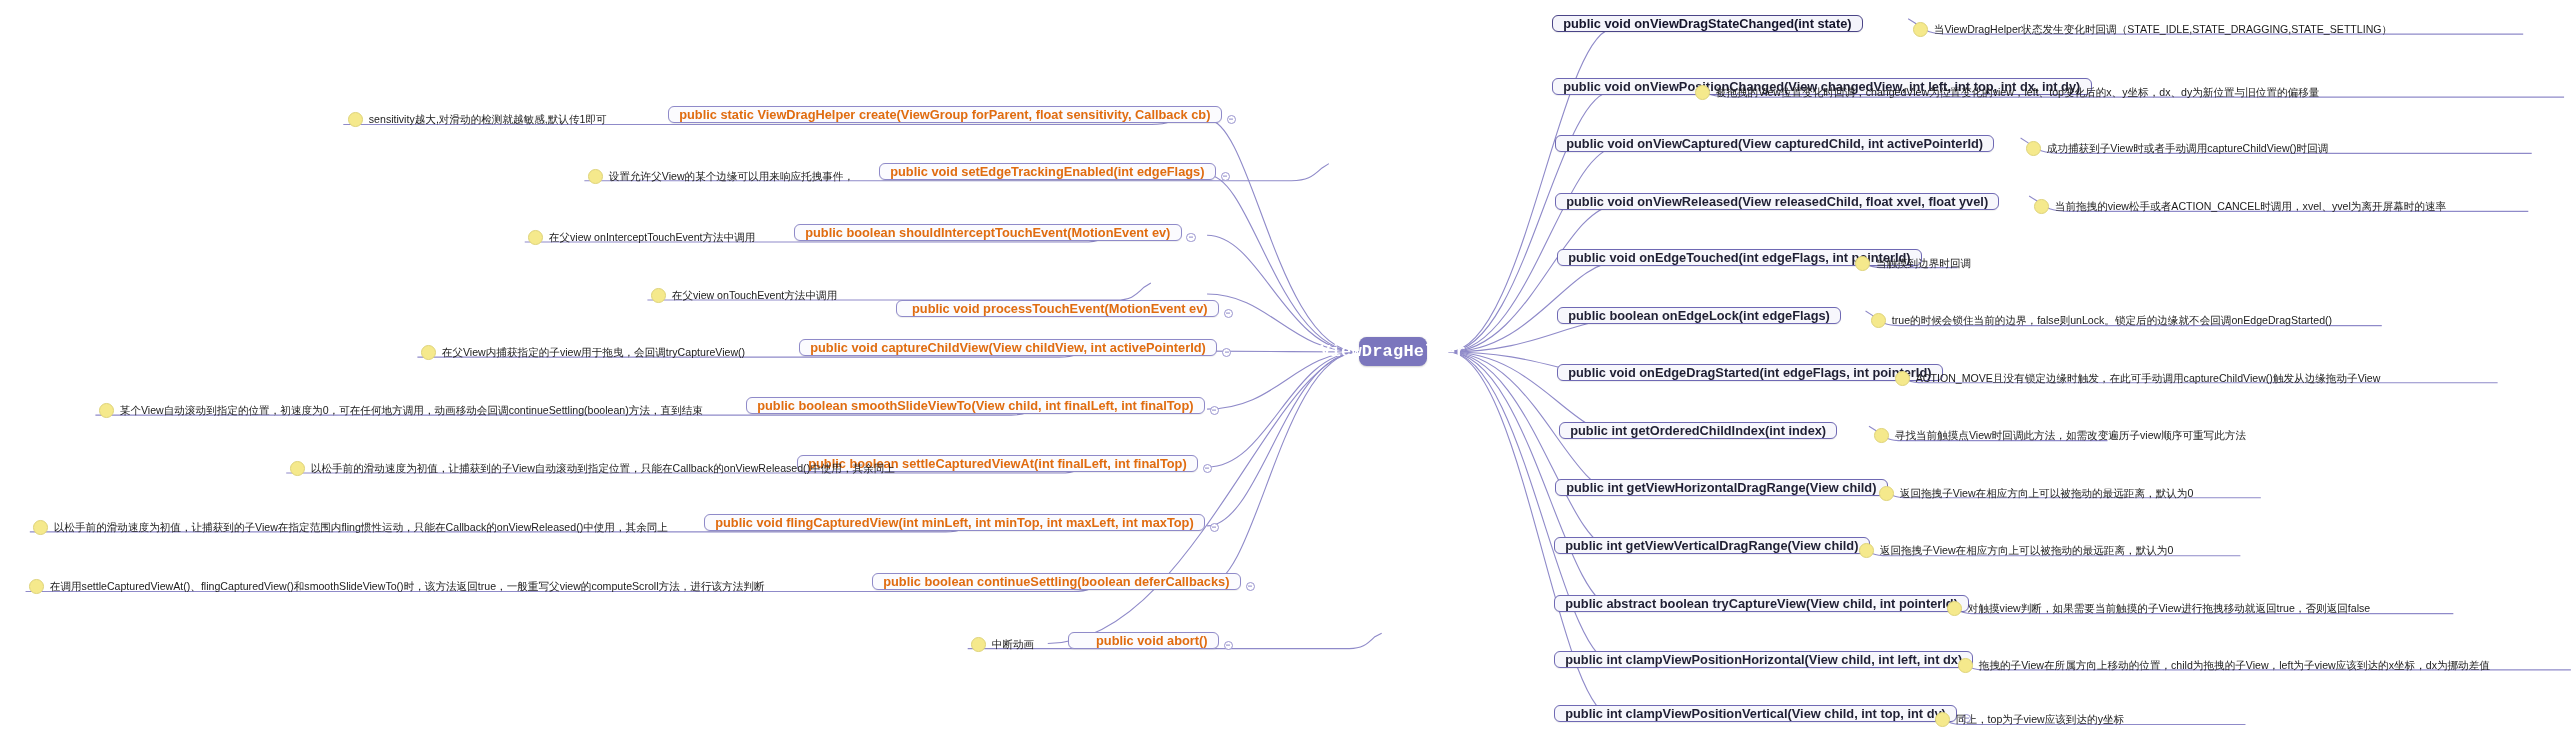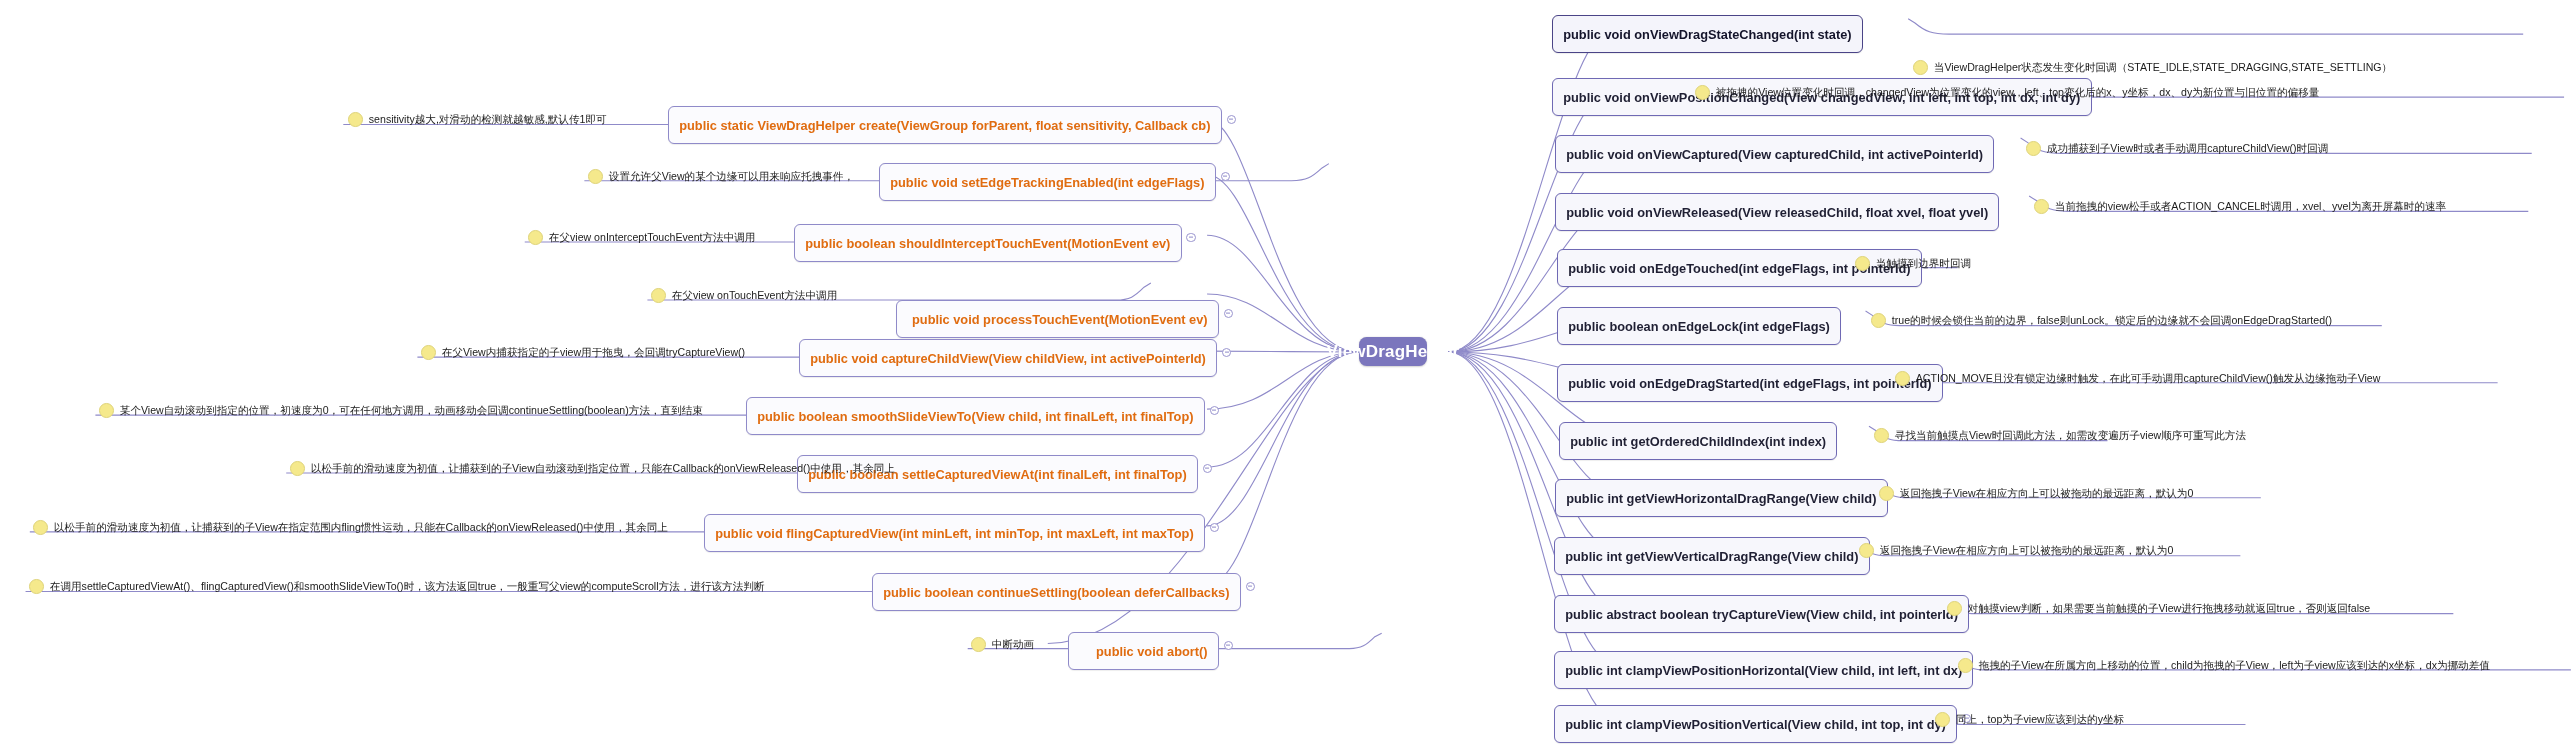--- a/index.html
+++ b/index.html
@@ -46,21 +46,21 @@
     border: 1.1px solid #8f8ac9;
     border-radius: 6px;
     background: #fbfbfe;
     color: #e06c10;
     font-size: 12.8px;
     font-weight: bold;
     white-space: nowrap;
     display: flex;
     align-items: center;
     padding: 0 10.2px;
-    height: 38px;
+    height: 17px;
     box-sizing: border-box;
     box-shadow: 0 0.9px 0.9px rgba(0,0,0,.07);
   }
   .method.dark {
     color: #1f1f33;
     background: #f7f7fc;
     border-color: #6f69b4;
   }
   .method.strong {
     border-width: 1.7px;
@@ -162,21 +162,21 @@
       <path d="M2932 449 L2258 449 C2242 449, 2236 446, 2226 437 L2218 432"></path>
       <path d="M2474 517 L2234 517 C2218 517, 2212 514, 2202 505 L2194 500"></path>
       <path d="M2654 584 L2240 584 C2224 584, 2218 581, 2208 572 L2200 567"></path>
       <path d="M2630 652 L2216 652 C2200 652, 2194 649, 2184 640 L2176 635"></path>
       <path d="M2880 720 L2320 720 C2304 720, 2298 717, 2288 708 L2280 703"></path>
       <path d="M3018 786 L2332 786 C2316 786, 2310 783, 2300 774 L2292 769"></path>
       <path d="M2636 850 L2306 850 C2290 850, 2284 847, 2274 838 L2266 833"></path>
     </g>
   </svg>
 
-  <div class="root-node" style="left:1359px; top:337px; width:68px; height:29px;">
+  <div class="root-node" style="left:1359px; top:337px; width:68px; height:29px;font-family:Liberation Mono, monospace;">
     <span>ViewDragHelper</span>
   </div>
 
   <div class="method" style="left:668px; top:106px;">
     <span>public static ViewDragHelper create(ViewGroup forParent, float sensitivity, Callback cb)</span>
     <span class="handle" style="right:-15.3px; top:7.7px;"></span>
   </div>
   <div class="note" style="left:348px; top:112px;">
     <span class="bullet"></span>
     <span class="note-text">sensitivity越大,对滑动的检测就越敏感,默认传1即可</span>
@@ -259,21 +259,21 @@
     <span class="handle" style="right:-15.3px; top:7.7px;"></span>
   </div>
   <div class="note" style="left:971px; top:637px;">
     <span class="bullet"></span>
     <span class="note-text">中断动画</span>
   </div>
 
   <div class="method dark strong" style="left:1552px; top:15.3px;">
     <span>public void onViewDragStateChanged(int state)</span>
   </div>
-  <div class="note" style="left:1913px; top:22px;margin-top:38px;">
+  <div class="note" style="left:1913px; top:22px;">
     <span class="bullet"></span>
     <span class="note-text">当ViewDragHelper状态发生变化时回调（STATE_IDLE,STATE_DRAGGING,STATE_SETTLING）</span>
   </div>
 
   <div class="method dark" style="left:1552px; top:78px;">
     <span>public void onViewPositionChanged(View changedView, int left, int top, int dx, int dy)</span>
   </div>
   <div class="note" style="left:1695px; top:85px;">
     <span class="bullet"></span>
     <span class="note-text">被拖拽的View位置变化时回调，changedView为位置变化的view，left、top变化后的x、y坐标，dx、dy为新位置与旧位置的偏移量</span>

